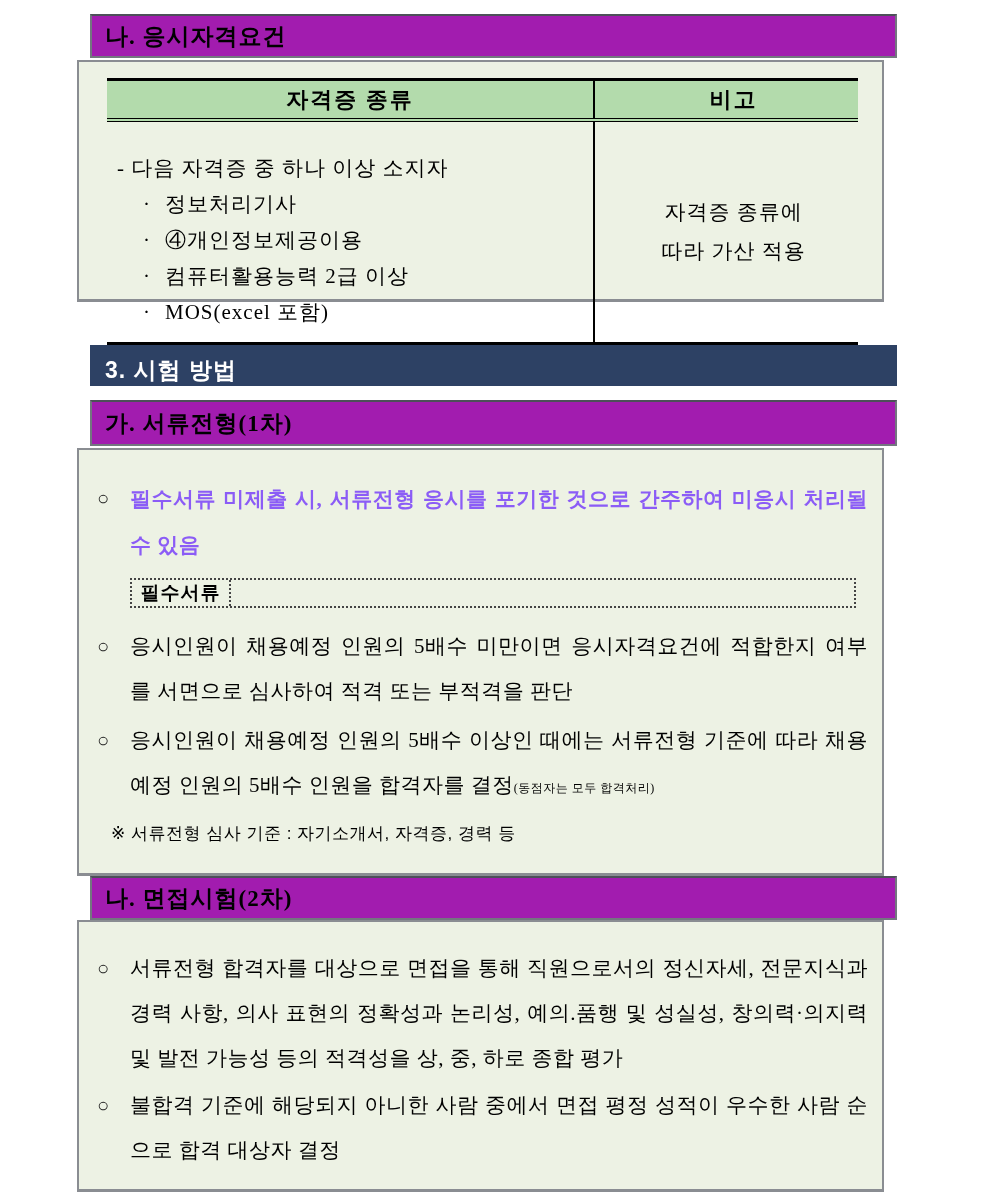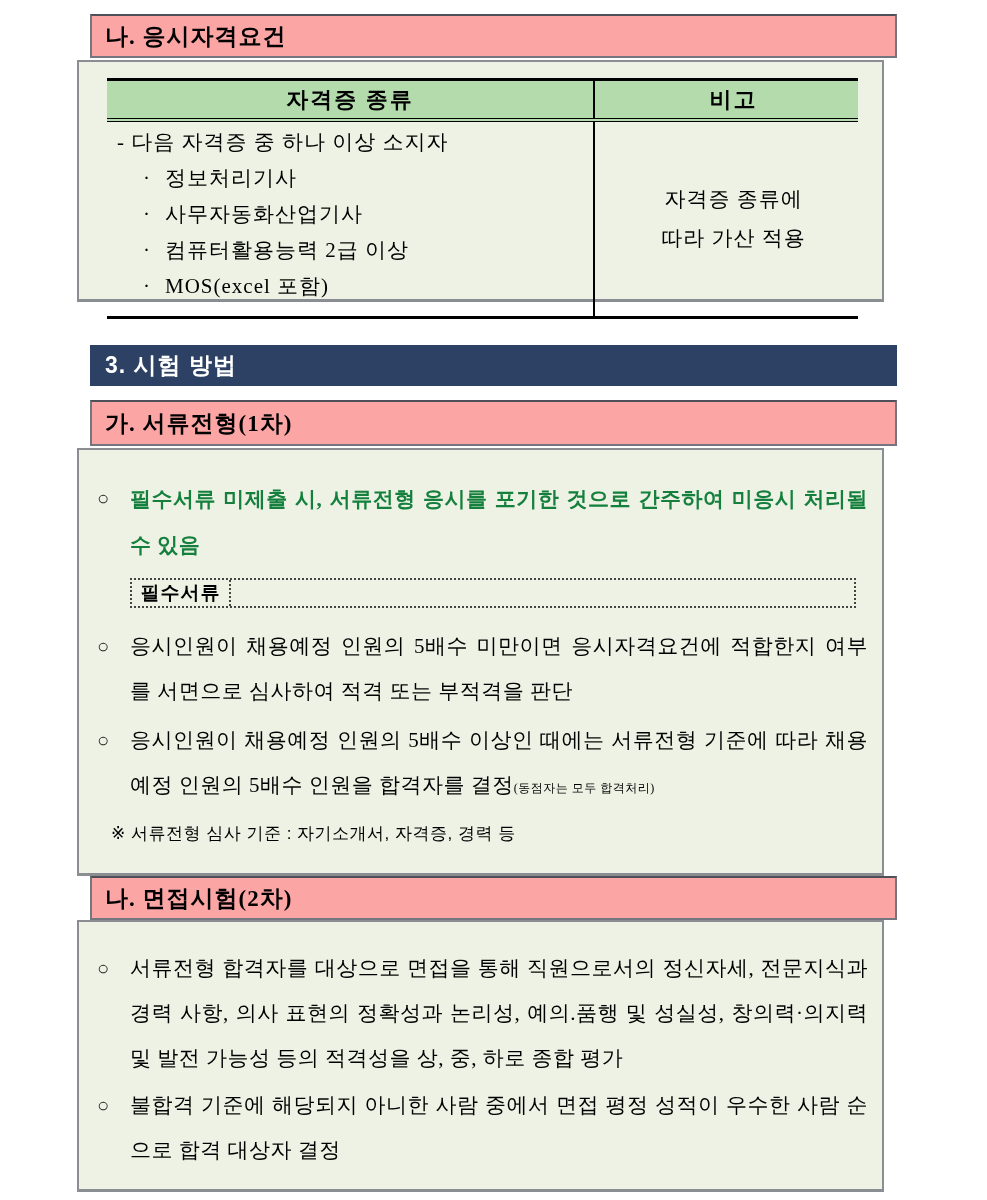--- a/index.html
+++ b/index.html
@@ -9,40 +9,40 @@
     font-family: "Liberation Serif", "DejaVu Serif", serif;
     color: #000;
     position: relative;
     overflow: hidden;
   }
   .abs { position: absolute; }
 
   
   .lav-header {
     left: 90px; width: 807px;
-    background: #fca5a5;
+    background: #a21caf;
     border: 2px solid #73767f;
     border-top-color: #4d5059;
     font-weight: bold;
     font-size: 23px;
     padding-left: 13px;
     display: flex; align-items: center;
     letter-spacing: 1px;
   }
 
   
   .navy-banner {
     left: 90px; width: 807px;
     background: #2d4164;
     color: #ffffff;
     font-family: "Liberation Sans", "DejaVu Sans", sans-serif;
     font-weight: bold;
     font-size: 23px;
     padding-left: 15px;
-    display: flex; align-items: center;
+    display: flex; align-items: flex-end;
     letter-spacing: 1px;
   }
 
   
   .green-box {
     left: 77px; width: 807px;
     background: #edf2e4;
     border: 2px solid #8a8d92;
     border-bottom-width: 3px;
   }
@@ -61,21 +61,21 @@
     border-bottom: 4px double #000;
     height: 41px;
   }
   .elig-body-row { display: flex; }
   .elig-col1 { width: 66.2%; border-right: 2px solid #000; }
   .elig-col2 { width: 33.8%; margin-left: 14px; }
   .elig-th {
     display: flex; align-items: center; justify-content: center;
     font-weight: bold; font-size: 22px; letter-spacing: 2px;
   }
-  .elig-cell1 { padding: 2px 8px 12px 10px; font-size: 21px; }
+  .elig-cell1 { padding: 28px 8px 12px 10px; font-size: 21px; }
   .elig-intro { line-height: 36px; letter-spacing: 1px; }
   .elig-item { line-height: 36px; padding-left: 26px; letter-spacing: 1px; }
   .elig-item .dot { display: inline-block; width: 22px; }
   .elig-cell2 {
     display: flex; flex-direction: column;
     align-items: center; justify-content: center;
     font-size: 21px; line-height: 39px; letter-spacing: 1px;
   }
 
   
@@ -85,21 +85,21 @@
     font-size: 20px; line-height: 45px;
     color: #1a1a1a;
   }
   .bullet .btxt {
     flex: 1;
     font-size: 21px; line-height: 45px;
     text-align: justify;
     letter-spacing: 0.5px;
   }
   .red-bullet .btxt {
-    color: #15803d; font-weight: bold; line-height: 46px;
+    color: #8b5cf6; font-weight: bold; line-height: 46px;
   }
   .small-paren { font-size: 12px; margin-top: 12px; }
 
   .note-line {
     font-family: "Liberation Sans", "DejaVu Sans", sans-serif;
     font-size: 17px;
     padding-left: 14px;
     line-height: 30px;
     letter-spacing: 0.5px;
     margin-top: 8px;
@@ -143,21 +143,21 @@
       <div class="elig-col1 elig-th">자격증 종류</div>
       <div class="elig-col2 elig-th">비고</div>
     </div>
     <div class="elig-body-row">
       <div class="elig-col1 elig-cell1">
         <div class="elig-intro">- 다음 자격증 중 하나 이상 소지자</div>
         <div class="elig-item">
           <span class="dot">·</span><span>정보처리기사</span>
         </div>
         <div class="elig-item">
-          <span class="dot">·</span><span>사무자동화산업기사</span>
+          <span class="dot">·</span><span>④개인정보제공이용</span>
         </div>
         <div class="elig-item">
           <span class="dot">·</span><span>컴퓨터활용능력 2급 이상</span>
         </div>
         <div class="elig-item">
           <span class="dot">·</span><span>MOS(excel 포함)</span>
         </div>
       </div>
       <div class="elig-col2 elig-cell2">
         <div>자격증 종류에</div>

